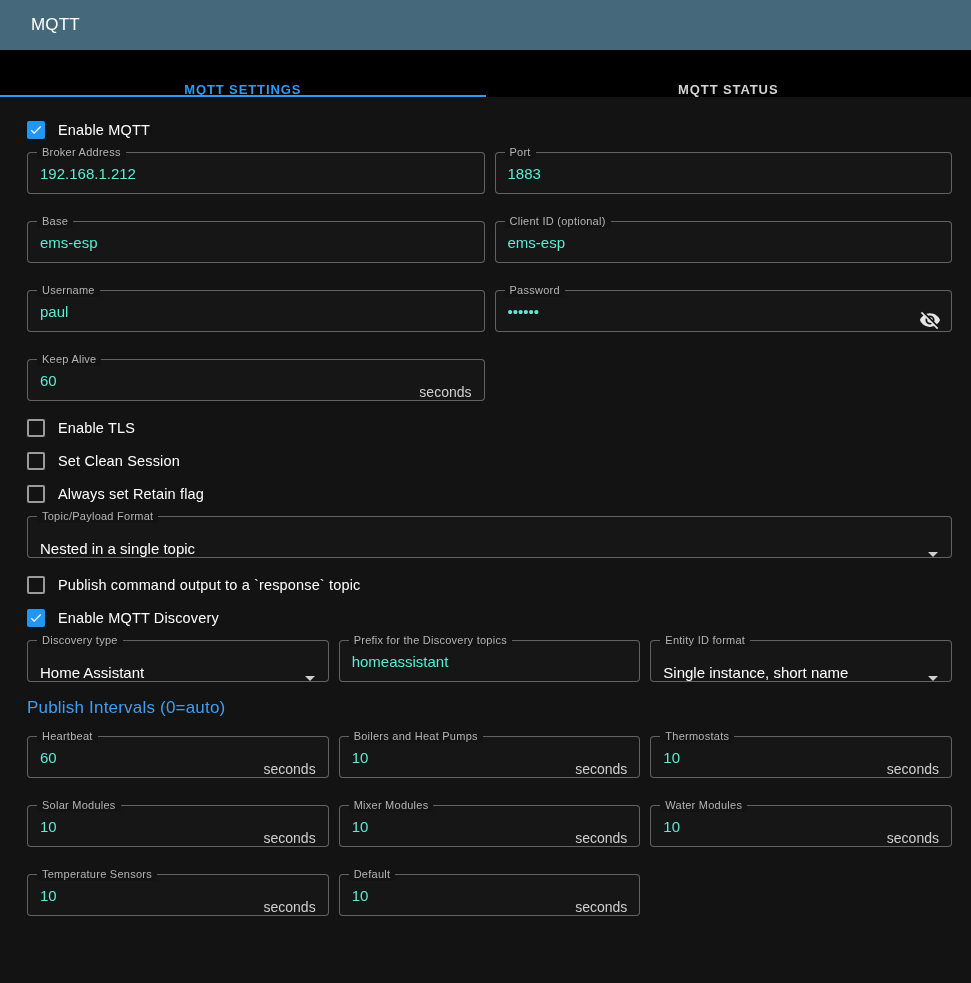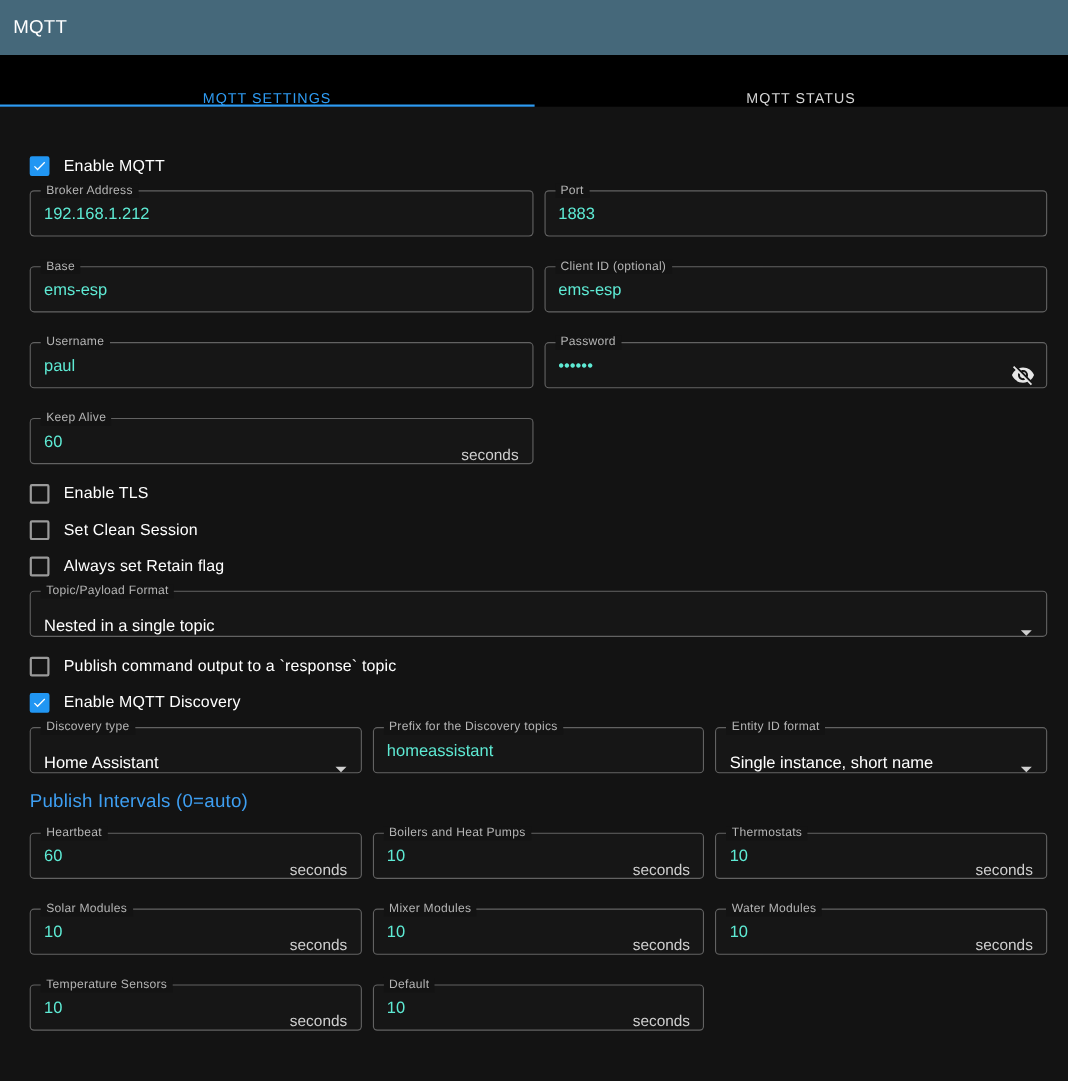--- a/index.html
+++ b/index.html
@@ -10,36 +10,36 @@
     color: #fff;
     overflow: hidden;
   }
 
   
   .appbar {
     height: 50px;
     background: #45687a;
     display: flex;
     align-items: center;
-    padding-left: 12px;
+    padding-left: 31px;
     font-size: 17px;
     font-weight: 500;
     letter-spacing: .2px;
     color: #fff;
   }
 
   
   .tabs { height: 47px; background: #000; display: flex; }
   .tab {
     flex: 1;
     display: flex;
     align-items: center;
     justify-content: center;
     font-size: 13px;
-    font-weight: 400;
+    font-weight: 700;
     letter-spacing: .9px;
     text-transform: uppercase;
     color: #d4d4d4;
     cursor: pointer;
     position: relative;
     margin-top: 32px;
   }
   .tab.active { color: #2e9bf2; }
   .tab.active::after {
     content: "";
@@ -50,21 +50,21 @@
   }
 
   
   .content { padding: 22px 19px 10px 27px; }
 
   .grid1 { display: grid; grid-template-columns: 1fr; gap: 10px; }
   .grid2 { display: grid; grid-template-columns: 1fr 1fr; gap: 10px; }
   .grid3 { display: grid; grid-template-columns: 1fr 1fr 1fr; gap: 10px; }
   .mb27 { margin-bottom: 27px; }
   .mb16 { margin-bottom: 16px; }
-  .mb18 { margin-bottom: 18px; margin-top: 21px; }
+  .mb18 { margin-bottom: 18px; }
 
   
   .tf {
     position: relative;
     height: 42px;
     border: 1px solid rgba(255,255,255,0.33);
     border-radius: 4px;
     display: flex;
     align-items: flex-end;
     background: rgba(255,255,255,0.015);

